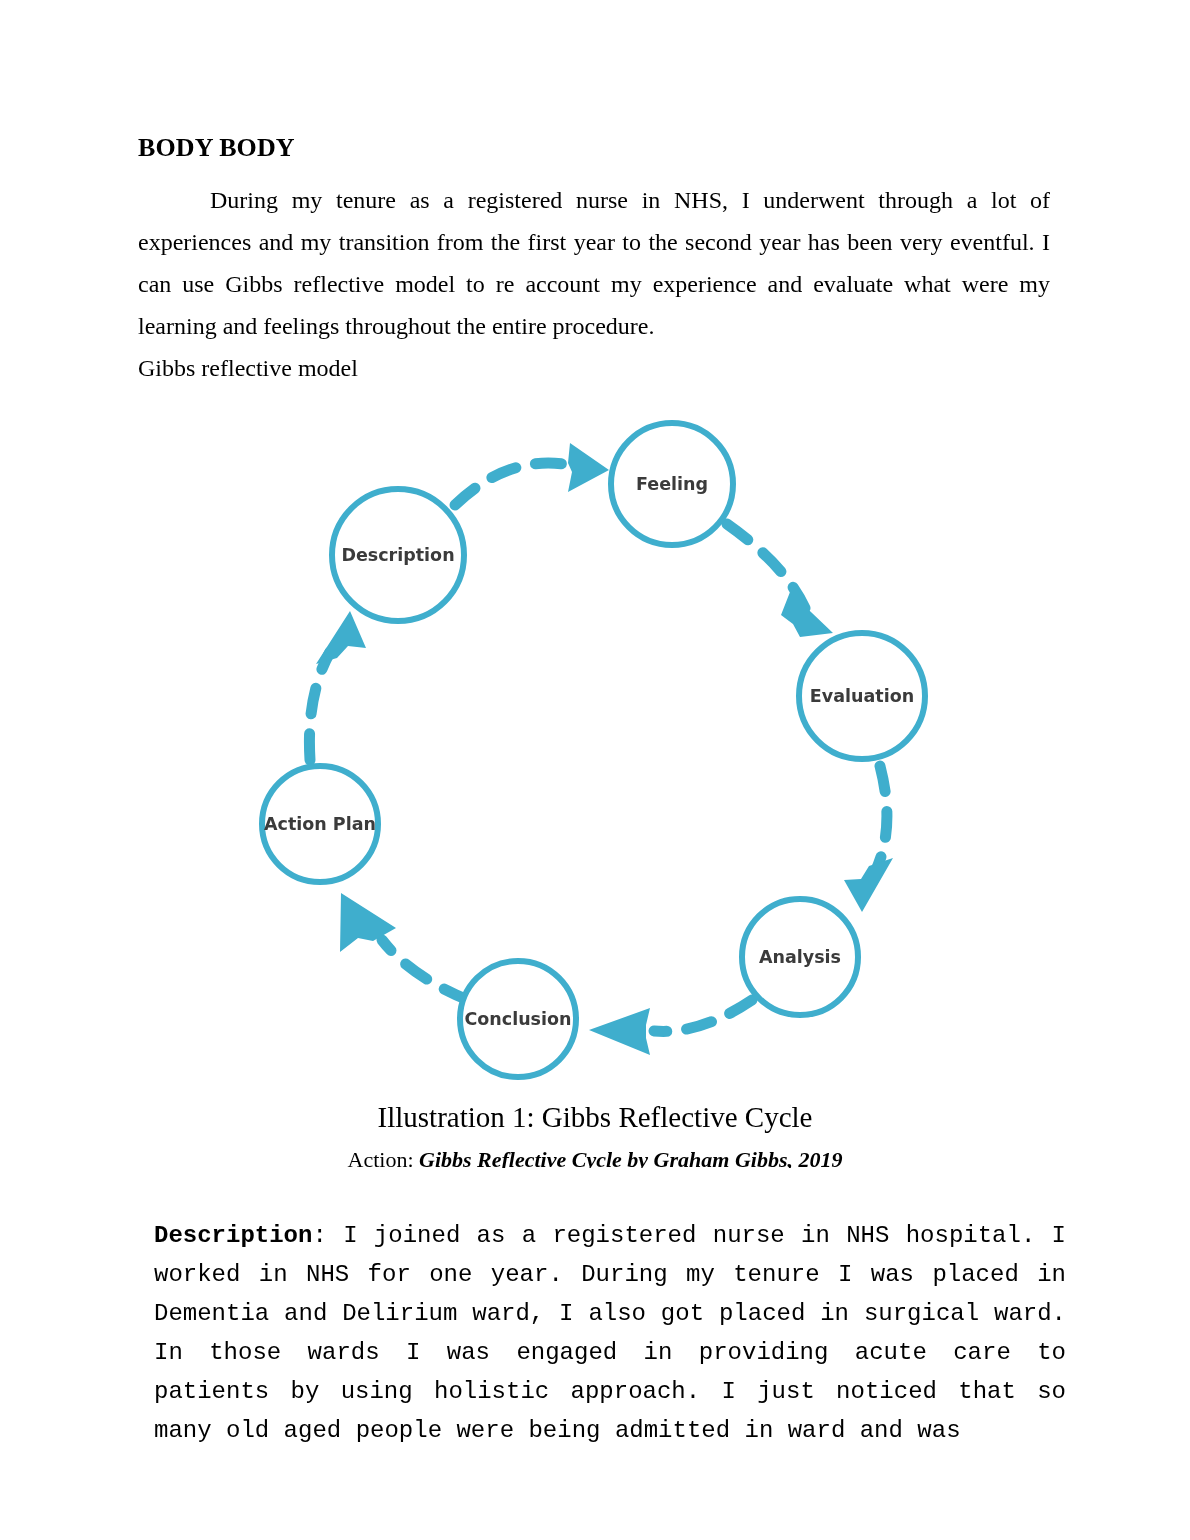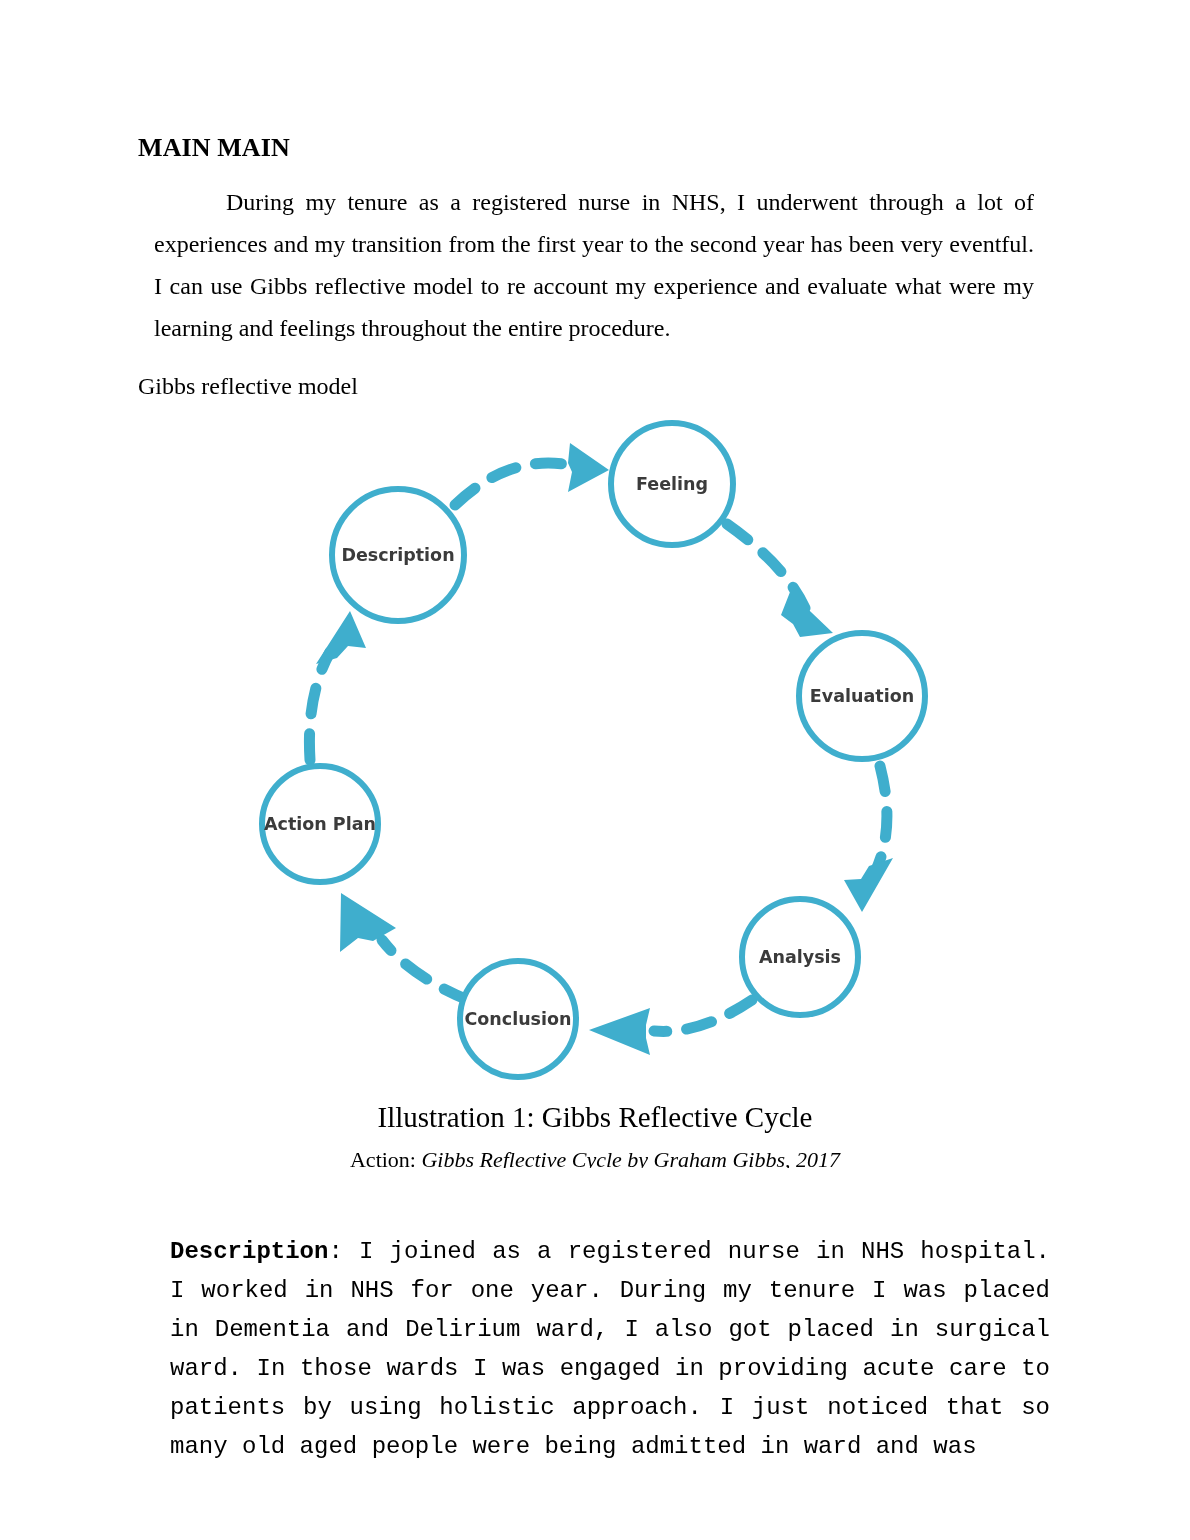--- a/index.html
+++ b/index.html
@@ -39,21 +39,21 @@
     line-height: 1.25;
     margin: 0 0 14px 0;
     letter-spacing: 0.1px;
   }
 
   .body-para {
     font-size: 24px;
     line-height: 42px;
     text-align: justify;
     text-justify: inter-word;
-    margin: 16px;
+    margin: 0;
   }
 
   .body-para.indent {
     text-indent: 72px;
   }
 
   .subheading {
     font-size: 24px;
     line-height: 42px;
     margin: 0;
@@ -113,20 +113,21 @@
     top: 0;
     width: 1190px;
     text-align: center;
     font-size: 22px;
     line-height: 30px;
     white-space: nowrap;
   }
 
   .fig-source .src-italic {
     font-style: italic;
+    font-weight: bold;
   }
 
   
   .lower {
     position: absolute;
     left: 154px;
     top: 1216px;
     width: 912px;
     font-family: Liberation Mono, monospace;
   }
@@ -138,21 +139,21 @@
   .lead {
     font-weight: bold;
   }
 </style>
 </head>
 <body>
 
 <div class="page">
 
   <div class="content">
-    <h1 class="heading">MAIN MAIN</h1>
+    <h1 class="heading">BODY BODY</h1>
 
     <p class="body-para indent">During my tenure as a registered nurse in NHS, I underwent through a lot of experiences and my transition from the first year to the second year has been very eventful. I can use Gibbs reflective model to re account my experience and evaluate what were my learning and feelings throughout the entire procedure.</p>
 
     <p class="subheading">Gibbs reflective model</p>
   </div>
 
   <div class="figure">
 
     <svg class="cycle-svg" viewBox="215 390 770 720" xmlns="http://www.w3.org/2000/svg">
 
@@ -214,21 +215,21 @@
       <g>
         <circle cx="320" cy="824" r="58" fill="#ffffff" stroke="#3FAECD" stroke-width="6"></circle>
         <text class="node-label" x="320" y="825">Action Plan</text>
       </g>
     </svg>
 
     <div class="fig-caption">Illustration 1: Gibbs Reflective Cycle</div>
 
     <div class="fig-source-wrap">
       <div class="fig-source">
-        <span>Action: </span><span class="src-italic">Gibbs Reflective Cycle by Graham Gibbs</span><span class="src-italic">, 2017</span>
+        <span>Action: </span><span class="src-italic">Gibbs Reflective Cycle by Graham Gibbs</span><span class="src-italic">, 2019</span>
       </div>
     </div>
   </div>
 
   <div class="lower">
     <p class="body-para"><span class="lead">Description</span><span>: </span><span>I joined as a registered nurse in NHS hospital. I worked in NHS for one year. During my tenure I was placed in Dementia and Delirium ward, I also got placed in surgical ward. In those wards I was engaged in providing acute care to patients by using holistic approach. I just noticed that so many old aged people were being admitted in ward and was</span></p>
   </div>
 
 </div>
 

